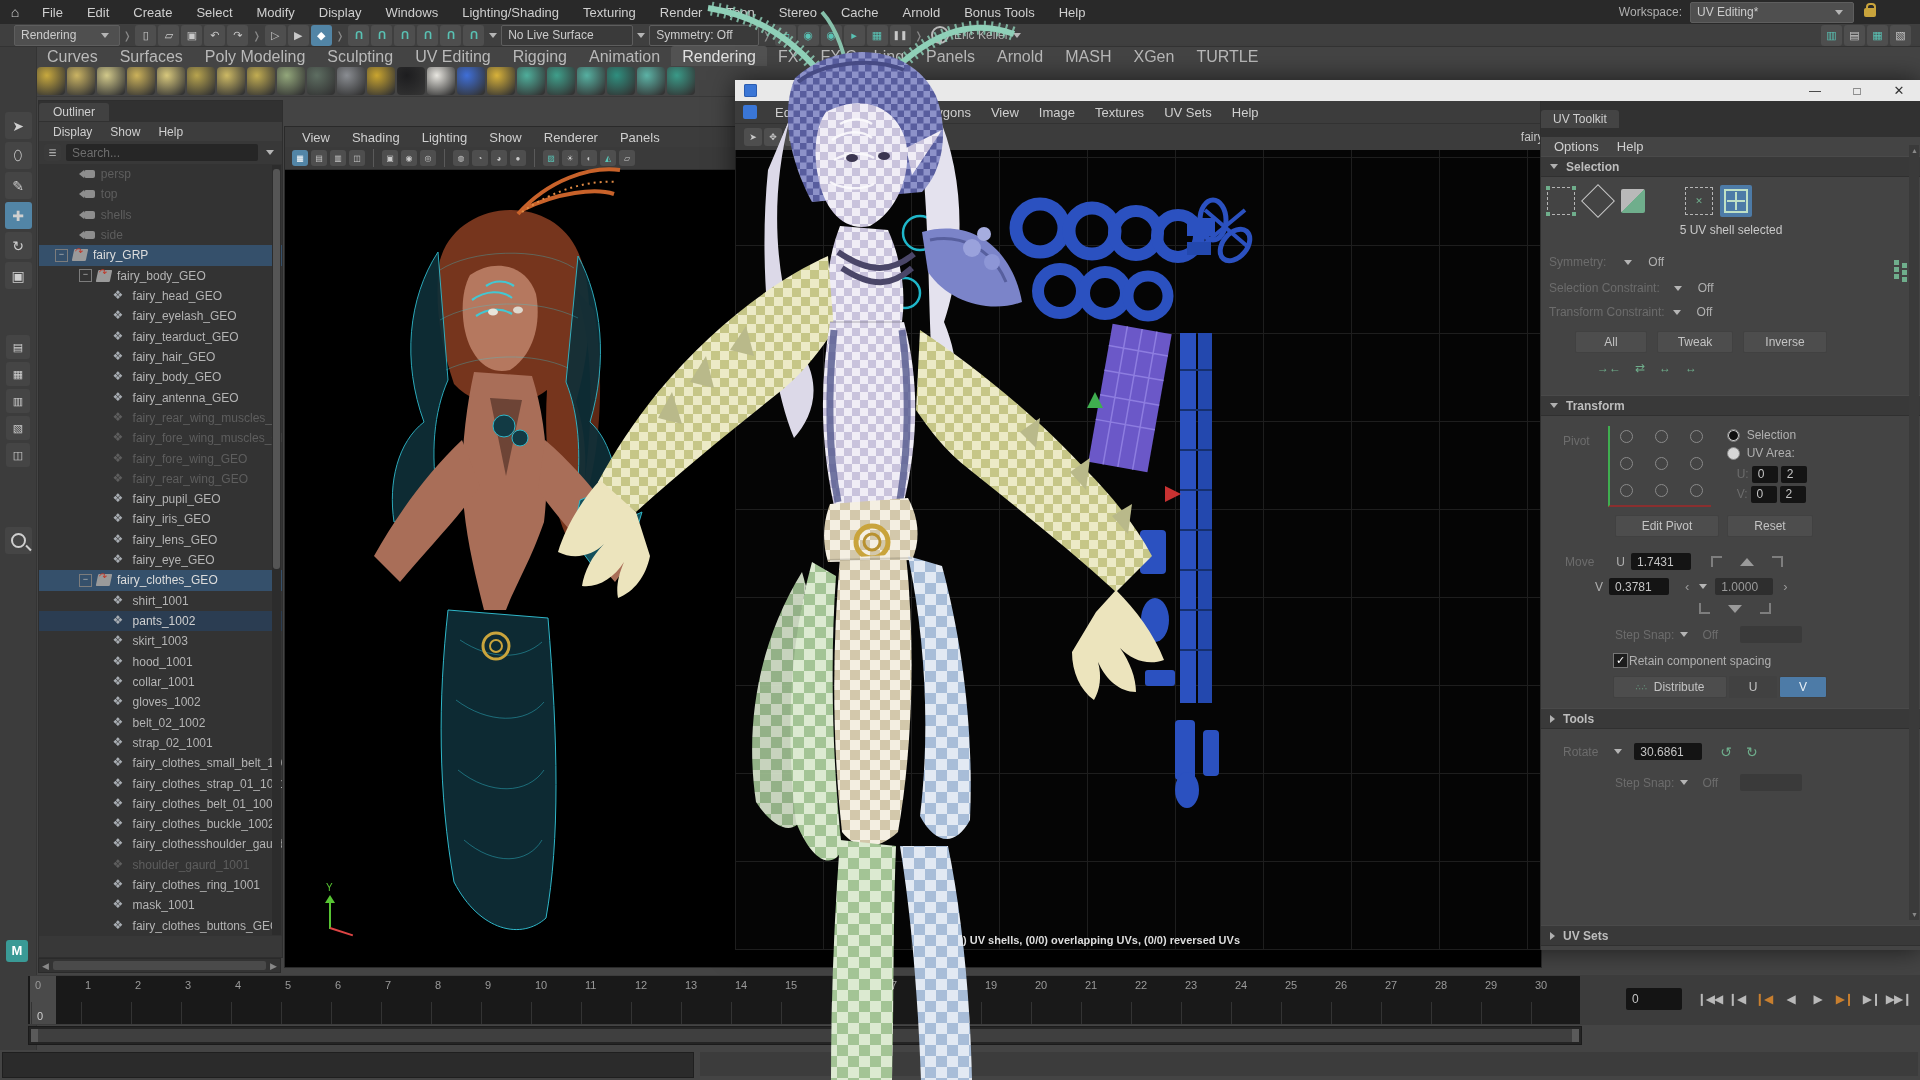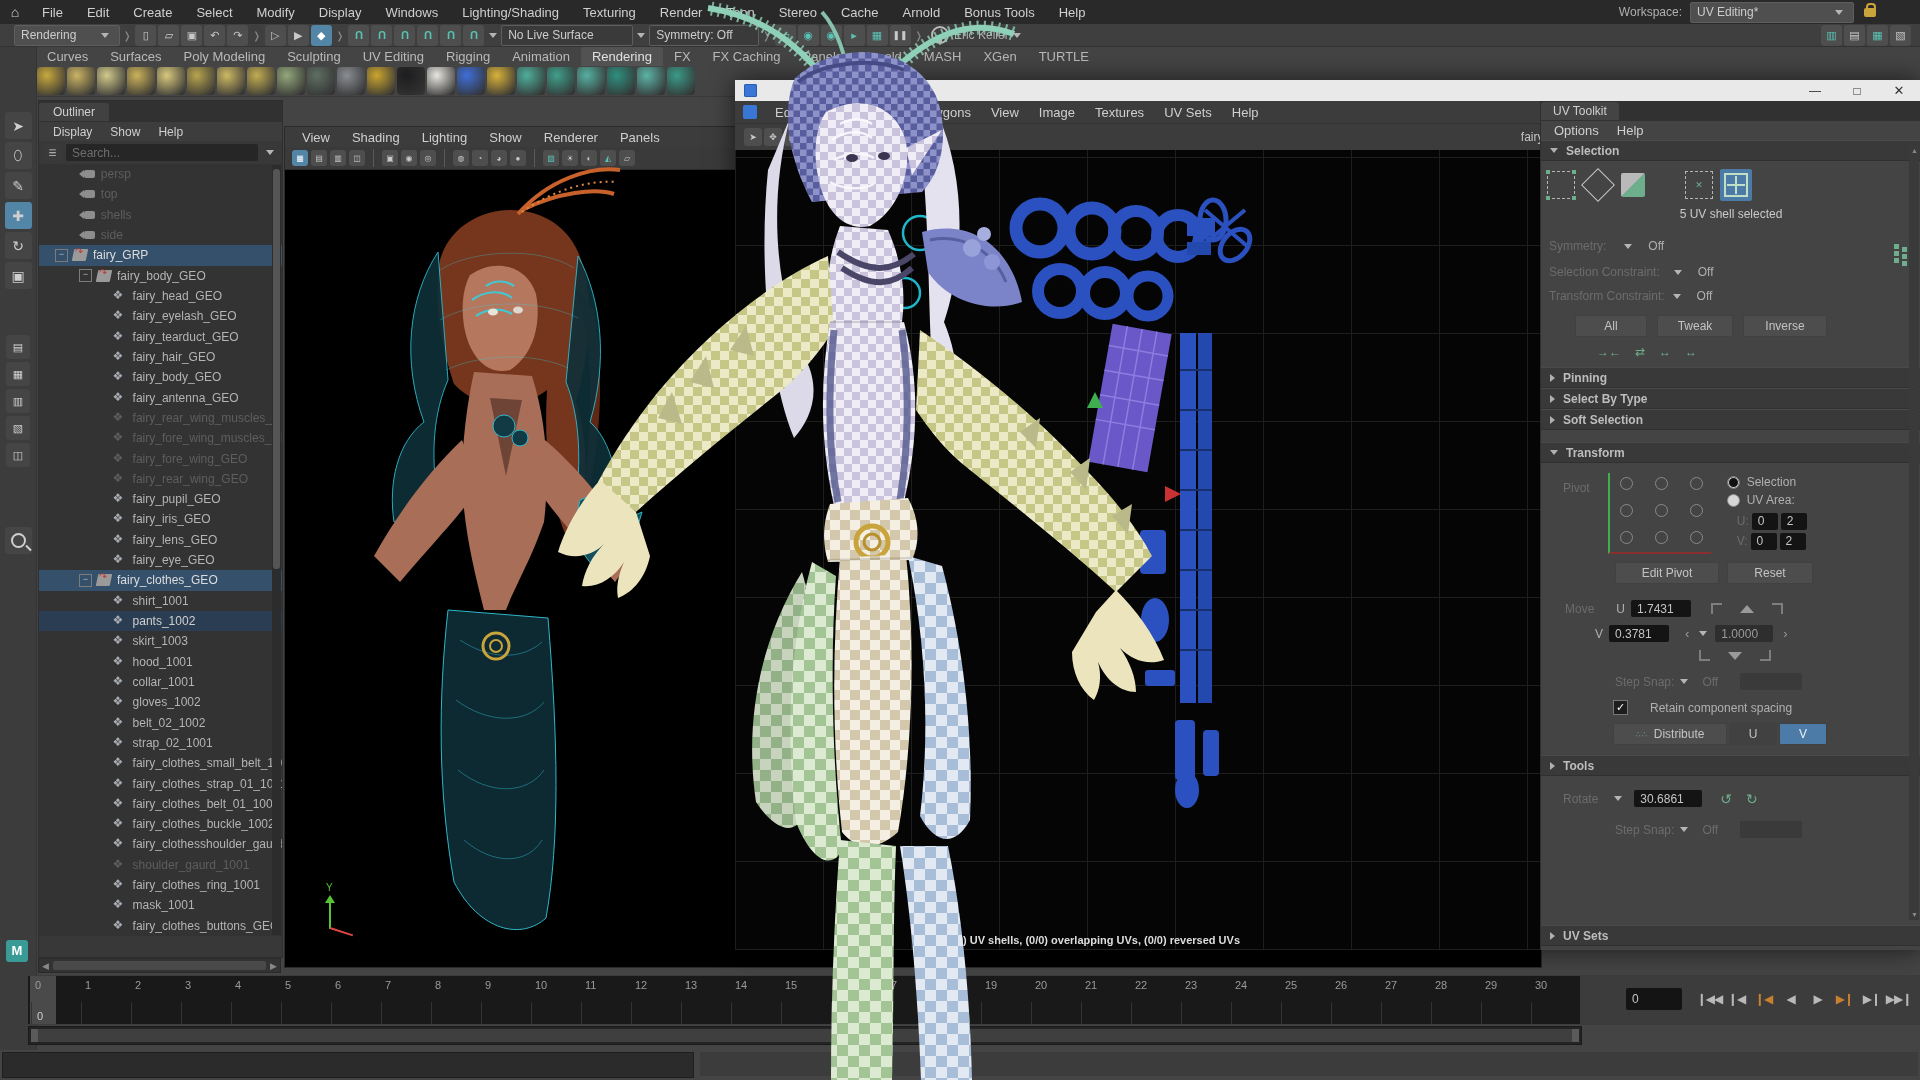--- a/index.html
+++ b/index.html
@@ -17,21 +17,21 @@
   .ico.dark{background:#3a3a3a}
   .caret{width:0;height:0;border-left:4px solid transparent;border-right:4px solid transparent;
          border-top:5px solid #b5b5b5;display:inline-block;margin:0 4px;flex:none}
   .dd{background:#4f4f4f;border:1px solid #5e5e5e;border-radius:2px;height:19px;display:flex;
       align-items:center;padding:0 6px;gap:8px;font-size:12px;color:#ccc;white-space:nowrap}
   .nf{background:#141414;color:#c5c5c5;border-radius:2px;height:17px;display:flex;align-items:center;
       padding:0 6px;font-size:12px}
   .btn{background:#4d4d4d;border:1px solid #414141;border-radius:2px;color:#c3c3c3;height:20px;
        display:flex;align-items:center;justify-content:center;font-size:12px;padding:0 10px}
   
-  .shelf-tab{padding:2px 11px;font-size:13px;color:#b9b9b9;white-space:nowrap}
+  .shelf-tab{padding:2px 11px;font-size:16px;color:#b9b9b9;white-space:nowrap}
   .shelf-tab.active{background:#525252;color:#e0e0e0;border-radius:3px 3px 0 0}
   .shelf-ico{width:28px;height:28px;border-radius:4px;margin:1px;flex:none;
              background:radial-gradient(circle at 35% 30%, var(--bg,#888), #333 90%)}
   
   .tool{width:27px;height:27px;margin:3px auto;border-radius:3px;display:flex;align-items:center;
         justify-content:center;color:#cfcfcf;font-size:14px;background:#454545}
   .tool.on{background:#5285a6}
   
   #outliner-rows{display:flex;flex-direction:column}
   .orow{height:20.5px;display:flex;align-items:center;white-space:nowrap;font-size:12px;
@@ -643,21 +643,21 @@
           <ellipse cx="452" cy="640" rx="12" ry="18"></ellipse>
           <rect x="410" y="520" width="30" height="16" rx="3"></rect>
         </g>
         <polygon points="352,258 360,242 368,258" fill="#3fae4f"></polygon>
         <polygon points="430,336 446,344 430,352" fill="#c83232"></polygon>
       </svg>
       <span style="position:absolute;right:300px;bottom:4px;font-weight:bold;color:#dedede;font-size:11px;white-space:nowrap">(1/0) UV shells, (0/0) overlapping UVs, (0/0) reversed UVs</span>
     </div>
 
     <div style="position:absolute;left:805px;top:21px;width:380px;height:849px;background:#444;border-left:1px solid #2f2f2f">
-      <div class="row" style="height:20px;background:#313131">
+      <div class="row" style="height:36px;background:#313131">
         <span style="background:#444;color:#cfcfcf;padding:2px 12px;font-size:12px;border-radius:3px 3px 0 0">UV Toolkit</span>
       </div>
       <div class="row" style="height:19px;padding-left:4px">
         <span class="menu-item" style="padding:0 9px">Options</span>
         <span class="menu-item" style="padding:0 9px">Help</span>
       </div>
 
       <div class="thead">
         <span class="tri-d"></span>
         <span>Selection</span>
@@ -703,35 +703,20 @@
         <div class="btn" style="width:62px">Inverse</div>
       </div>
       <div class="row" style="padding:8px 0 8px 56px;gap:14px">
 
       <span class="green" style="font-size:12px">→←</span>
           <span class="green" style="font-size:12px">⇄</span>
           <span class="green" style="font-size:12px">↔</span>
           <span class="green" style="font-size:12px">↔</span>
         </div>
 
-      <div>
-
-      <div class="thead" style="margin-top:0">
-          <span class="tri-r"></span>
-          <span>Pinning</span>
-        </div>
-          <div class="thead" style="margin-top:0">
-          <span class="tri-r"></span>
-          <span>Select By Type</span>
-        </div>
-          <div class="thead" style="margin-top:0">
-          <span class="tri-r"></span>
-          <span>Soft Selection</span>
-        </div>
-        </div>
 
       <div class="thead" style="margin-top:12px">
         <span class="tri-d"></span>
         <span>Transform</span>
       </div>
       <div class="row" style="align-items:flex-start;padding:10px 0 0 22px">
         <span class="tk-label tk-grayed" style="margin-top:8px">Pivot</span>
         <div style="margin-left:18px;border-left:2px solid #3fae4f;border-bottom:2px solid #8a2f2f;padding:4px 8px 8px 10px;
                     display:grid;grid-template-columns:repeat(3,1fr);gap:14px 22px">
           <span class="pivot-circ"></span>
@@ -794,21 +779,21 @@
       </div>
       <div class="row" style="padding:12px 0 0 74px">
         <span class="tk-label tk-grayed">Step Snap:</span>
         <span class="caret" style="margin-left:6px"></span>
         <span class="tk-label tk-grayed" style="margin-left:10px">Off</span>
         <span class="nf" style="width:50px;margin-left:22px;background:#3a3a3a"></span>
       </div>
       <div class="row" style="padding:10px 0 0 72px">
         <span style="width:13px;height:13px;background:#1d1d1d;border:1px solid #777;color:#fff;font-size:11px;
                      display:inline-flex;align-items:center;justify-content:center">✓</span>
-        <span class="tk-label" style="margin-left:22px">Retain component spacing</span>
+        <span class="tk-label" style="margin-left:1px">Retain component spacing</span>
       </div>
       <div class="row" style="padding:8px 0 0 72px;gap:2px">
         <div class="btn" style="width:92px;gap:6px">
           <span class="green" style="font-size:8px;letter-spacing:1px">∴∴</span>
           <span>Distribute</span>
         </div>
         <div class="btn" style="width:26px;background:#414141">U</div>
         <div class="btn" style="width:26px;background:#4d7ba7;color:#e8f0f6">V</div>
       </div>
       <div class="thead" style="margin-top:10px">

